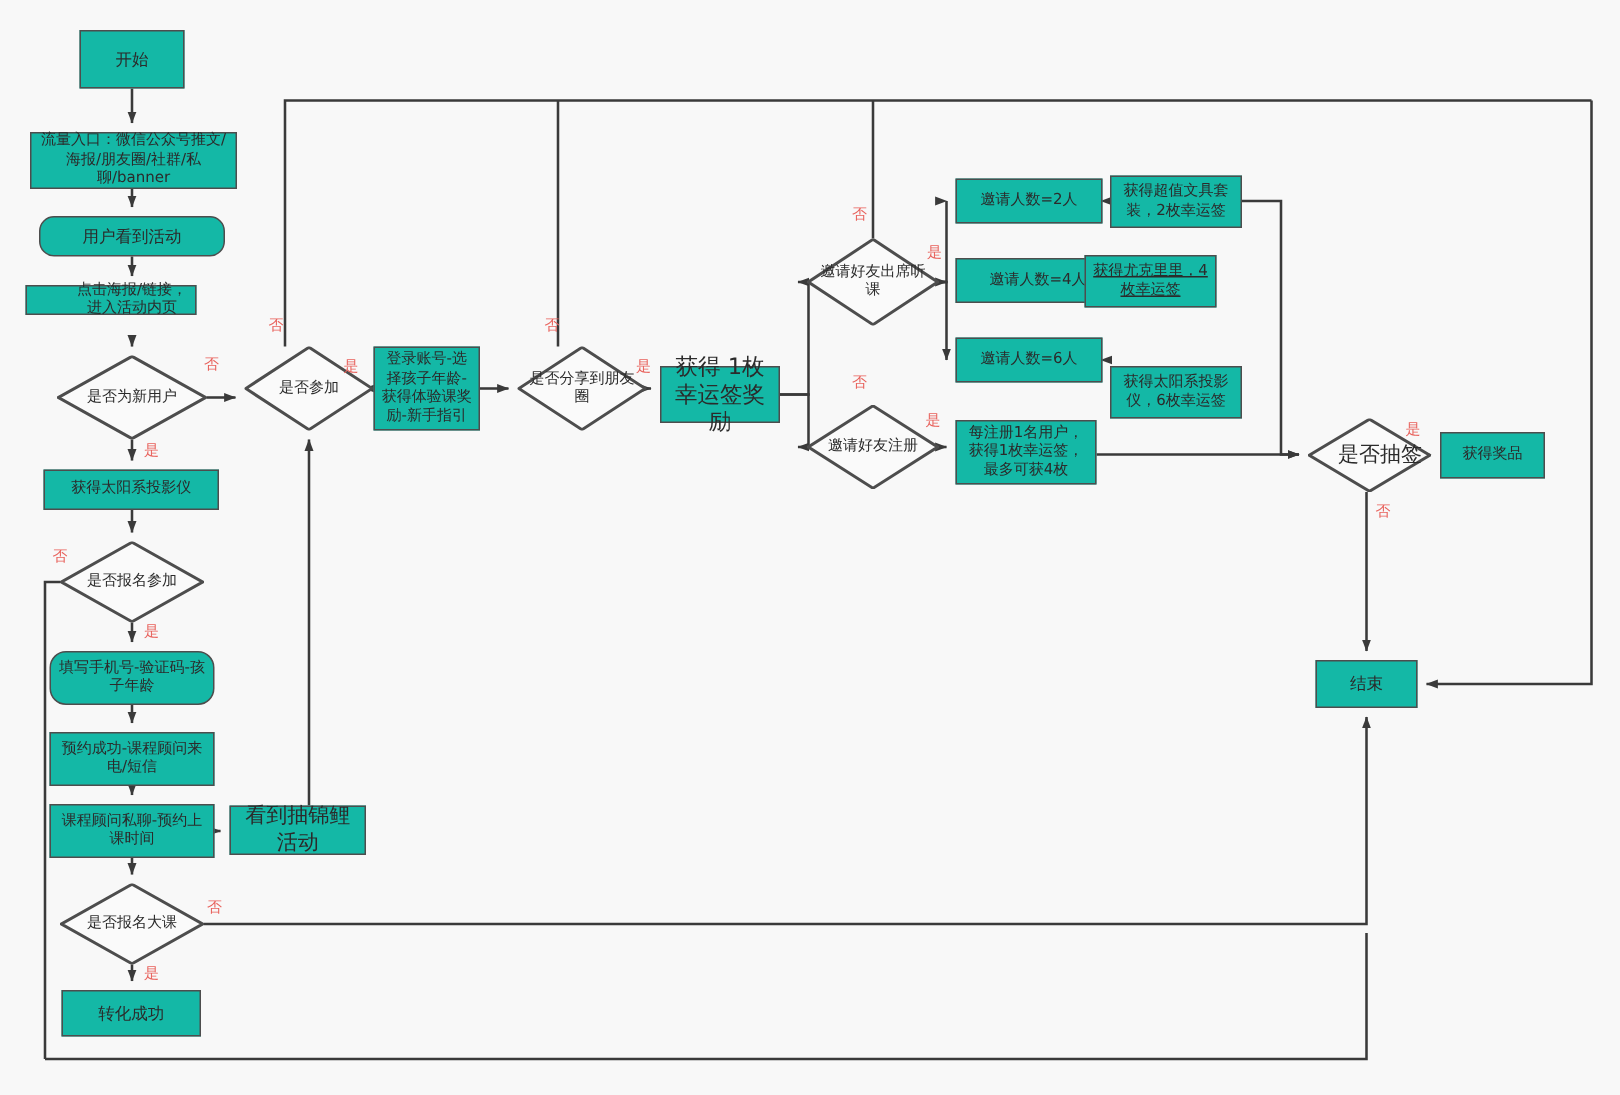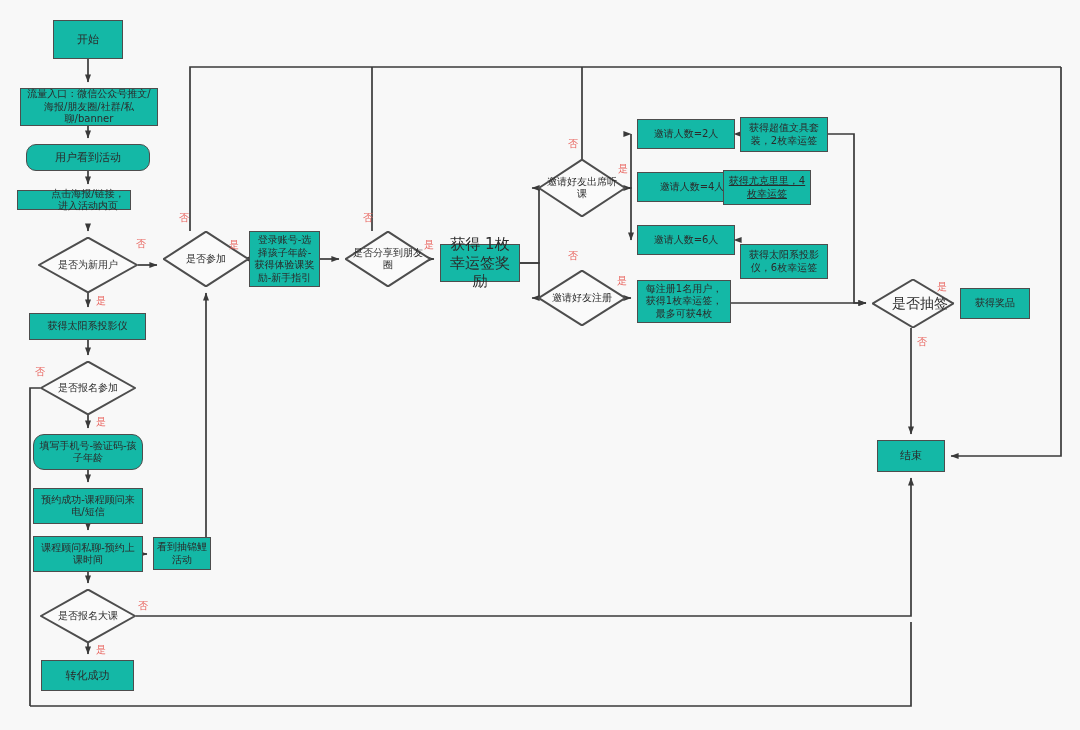--- a/index.html
+++ b/index.html
@@ -135,21 +135,21 @@
       </div>
       <div class="node rect" style="left: 33px; top: 434px; width: 110px; height: 36px; font-size: 10px; border-radius: 11px;">
         <span class="lbl">填写手机号-验证码-孩子年龄</span>
       </div>
       <div class="node rect" style="left: 33px; top: 488px; width: 110px; height: 36px; font-size: 10px;">
         <span class="lbl">预约成功-课程顾问来电/短信</span>
       </div>
       <div class="node rect" style="left: 33px; top: 536px; width: 110px; height: 36px; font-size: 10px;">
         <span class="lbl">课程顾问私聊-预约上课时间</span>
       </div>
-      <div class="node rect" style="left: 153px; top: 537px; width: 58px; height: 33px; font-size: 10px;">
+      <div class="node rect" style="left: 153px; top: 537px; width: 91px; height: 33px; font-size: 14px;">
         <span class="lbl">看到抽锦鲤活动</span>
       </div>
       <div class="node diamond" style="left: 40px; top: 589px; width: 96px; height: 54px; font-size: 10px;">
         <svg class="dshape" viewBox="0 0 100 100" preserveAspectRatio="none">
           <polygon points="50,1 99,50 50,99 1,50" fill="#fafafa" stroke="#4d4d4d" stroke-width="2" vector-effect="non-scaling-stroke"></polygon>
         </svg>
         <span class="lbl">是否报名大课</span>
       </div>
       <div class="node rect" style="left: 41px; top: 660px; width: 93px; height: 31px; font-size: 11px;">
         <span class="lbl">转化成功</span>

